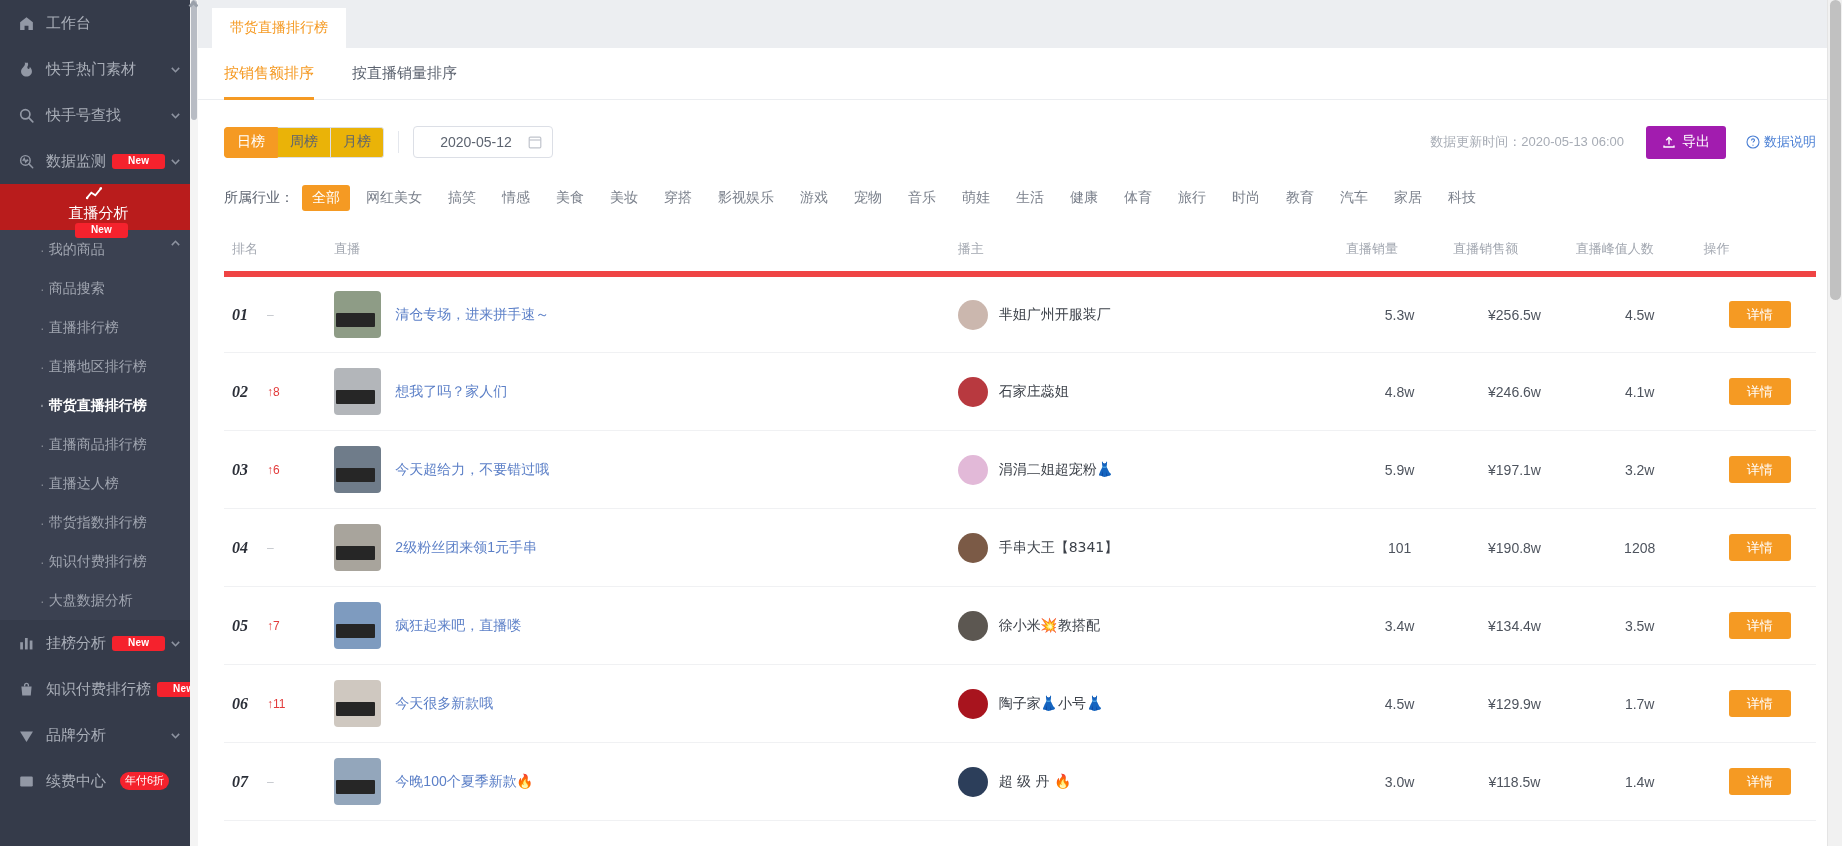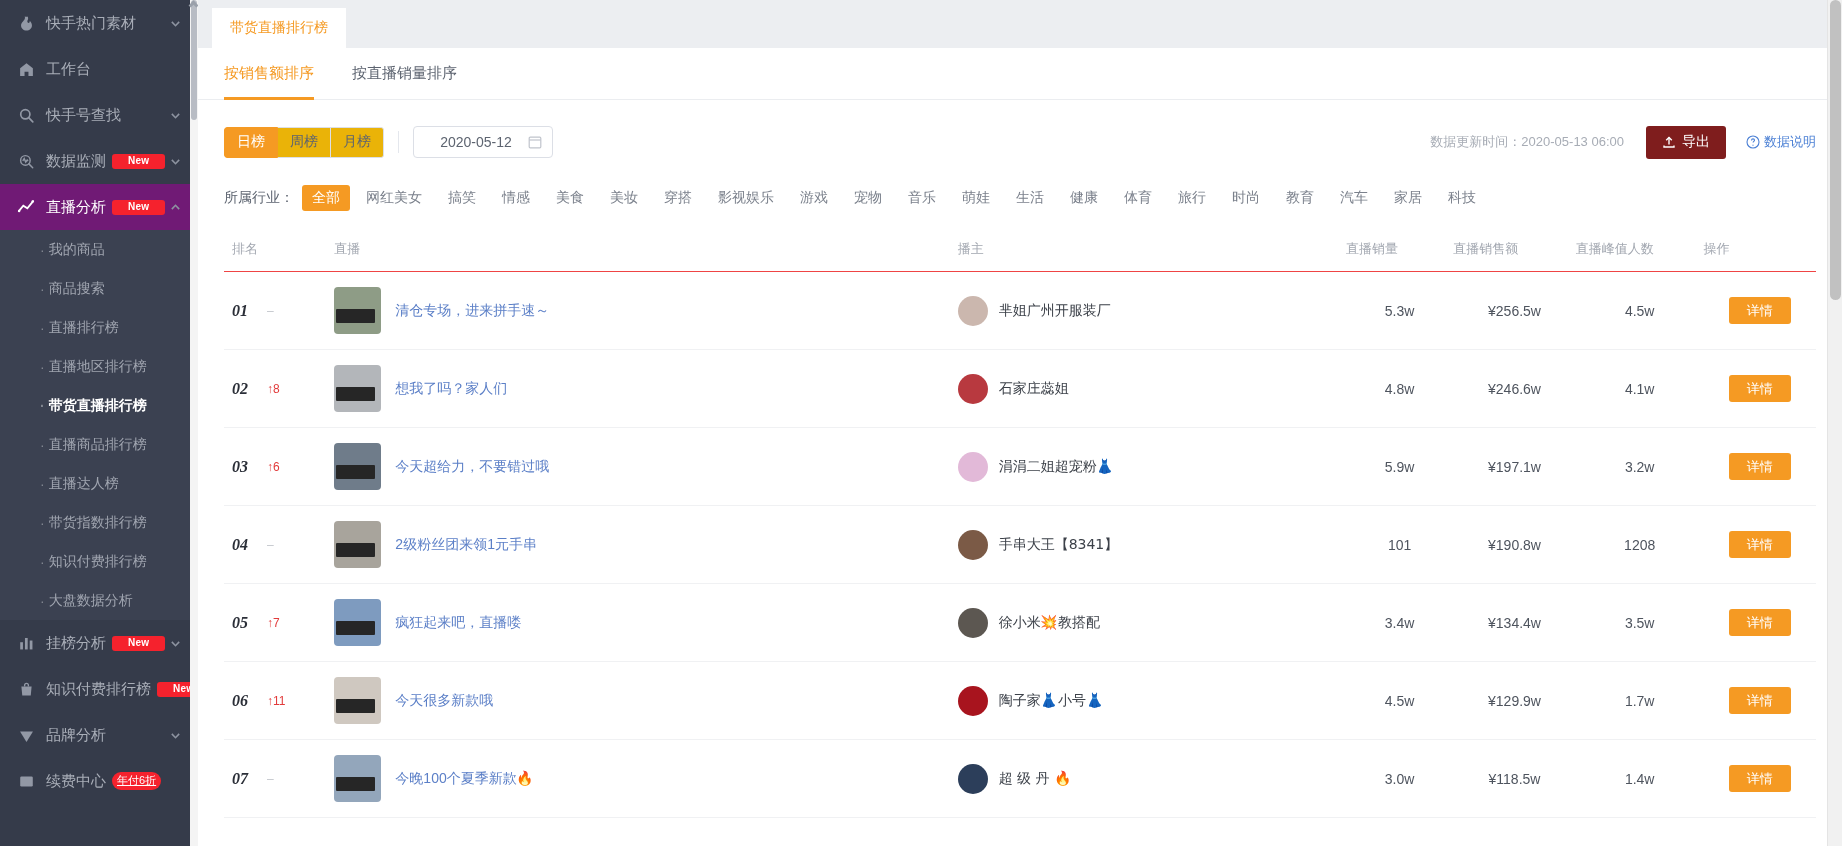--- a/index.html
+++ b/index.html
@@ -36,36 +36,35 @@
     color: #9298a5;
   }
   .nav-item .ico svg { display: block; }
   .nav-item .lbl { white-space: nowrap; }
   .nav-item .chev {
     margin-left: auto;
     width: 12px; height: 12px;
     color: #8d93a0;
     display: inline-flex; align-items: center; justify-content: center;
   }
-  .nav-item.expanded { background: #701a75; color: #ffffff; }
+  .nav-item.expanded { background: #b91c1c; color: #ffffff; flex-direction: column; }
   .nav-item.expanded .ico { color: #ffffff; }
   .badge-new {
     background: #f5222d; color: #fff;
     font-size: 10px; line-height: 1;
     padding: 2px 16px 3px; border-radius: 3px;
     margin-left: 6px; font-weight: bold;
     font-family: "Liberation Sans", sans-serif;
     letter-spacing: 0.2px;
   }
   .badge-promo {
     background: #f5222d; color: #fff;
     font-size: 11px; line-height: 1;
     padding: 3px 5px 4px; border-radius: 9px;
-    margin-left: 6px;
-    text-decoration: underline;
+    margin-left: 14px;
   }
   .subnav { background: #3b4151; }
   .sub-item {
     display: flex; align-items: center;
     height: 39px;
     padding-left: 40px;
     color: #a0a5b0;
     font-size: 14px;
     cursor: pointer;
     white-space: nowrap;
@@ -165,21 +164,21 @@
   }
   .datepick .dval { flex: 1; text-align: center; }
   .datepick .cal-ico { color: #c0c4cc; display: inline-flex; }
 
   .filter-right {
     margin-left: auto;
     display: flex; align-items: center;
   }
   .update-time { font-size: 13px; color: #a7acb5; margin-right: 22px; white-space: nowrap; }
   .export-btn {
-    background: #7f1d1d; color: #fff;
+    background: #a21caf; color: #fff;
     height: 33px; border-radius: 3px;
     display: flex; align-items: center; justify-content: center;
     padding: 0 16px;
     font-size: 14px; cursor: pointer;
     border: none;
     font-family: "Liberation Sans", sans-serif;
   }
   .export-btn .up-ico { margin-right: 6px; display: inline-flex; }
   .help-link {
     display: flex; align-items: center;
@@ -201,21 +200,21 @@
     border-radius: 3px; cursor: pointer;
     white-space: nowrap;
   }
   .ind-chip.active { background: #f59a23; color: #fff; }
 
   
   .tbl { width: 100%; border-collapse: collapse; table-layout: fixed; }
   .tbl thead th {
     font-size: 13px; color: #a2a7b0; font-weight: normal;
     text-align: left; padding: 14px 0 13px 0;
-    border-bottom: 1px solid #ef4444;
+    border-bottom: 6px solid #ef4444;
   }
   .tbl-wrap { padding: 10px 26px 0 26px; }
   .tbl tbody td {
     border-bottom: 1px solid #f0f1f3;
     padding: 14px 0;
     font-size: 14px; color: #4e545e;
     vertical-align: middle;
     height: 78px;
   }
   .col-rank { width: 108px; padding-left: 8px !important; }
@@ -300,37 +299,37 @@
 </head>
 <body>
 
 <div class="app">
 
   <nav class="sidebar">
     <div id="sidebar-top">
         <div class="nav-item">
           <span class="ico">
             <svg width="17" height="17" viewBox="0 0 20 20" fill="currentColor">
+              <path d="M10 2.5 2.5 8.6v9h5.2v-5h4.6v5h5.2v-9z"></path>
+            </svg>
+          </span>
+          <span class="lbl">工作台</span>
+        </div>
+        <div class="nav-item">
+          <span class="ico">
+            <svg width="17" height="17" viewBox="0 0 20 20" fill="currentColor">
               <path d="M11.4 1.8c1.4 3.1-.4 4.3-.4 5.9 0 1 .7 1.6 1.4 1.6 1.2 0 1.6-1.3 1.4-2.6 2 1.9 2.6 4 2.6 5.6 0 3.3-2.8 5.9-6.4 5.9S3.6 15.6 3.6 12.3c0-4.1 4.6-5.5 4.6-9 0-.6-.1-1.1-.3-1.6 1.3.1 2.6.6 3.5.1z"></path>
             </svg>
           </span>
           <span class="lbl">快手热门素材</span>
           <span class="chev">
             <svg width="11" height="11" viewBox="0 0 12 12" fill="none" stroke="currentColor" stroke-width="1.7" style="">
               <polyline points="2,4.2 6,8.4 10,4.2"></polyline>
             </svg>
           </span>
-        </div>
-        <div class="nav-item">
-          <span class="ico">
-            <svg width="17" height="17" viewBox="0 0 20 20" fill="currentColor">
-              <path d="M10 2.5 2.5 8.6v9h5.2v-5h4.6v5h5.2v-9z"></path>
-            </svg>
-          </span>
-          <span class="lbl">工作台</span>
         </div>
         <div class="nav-item">
           <span class="ico">
             <svg width="17" height="17" viewBox="0 0 20 20" fill="none" stroke="currentColor" stroke-width="2">
               <circle cx="8.6" cy="8.6" r="5.4"></circle>
               <line x1="12.6" y1="12.6" x2="17.4" y2="17.4" stroke-linecap="round"></line>
             </svg>
           </span>
           <span class="lbl">快手号查找</span>
           <span class="chev">

